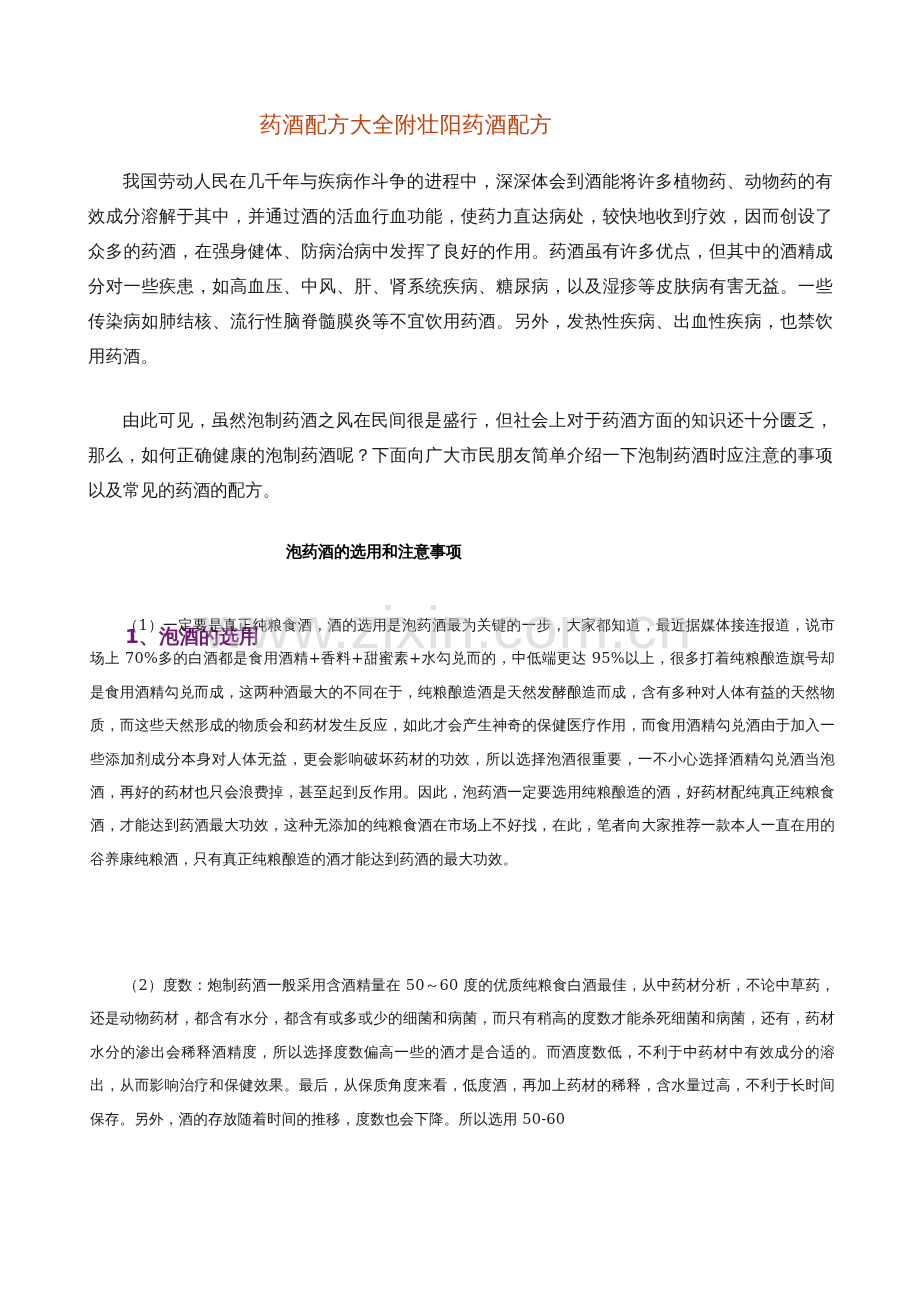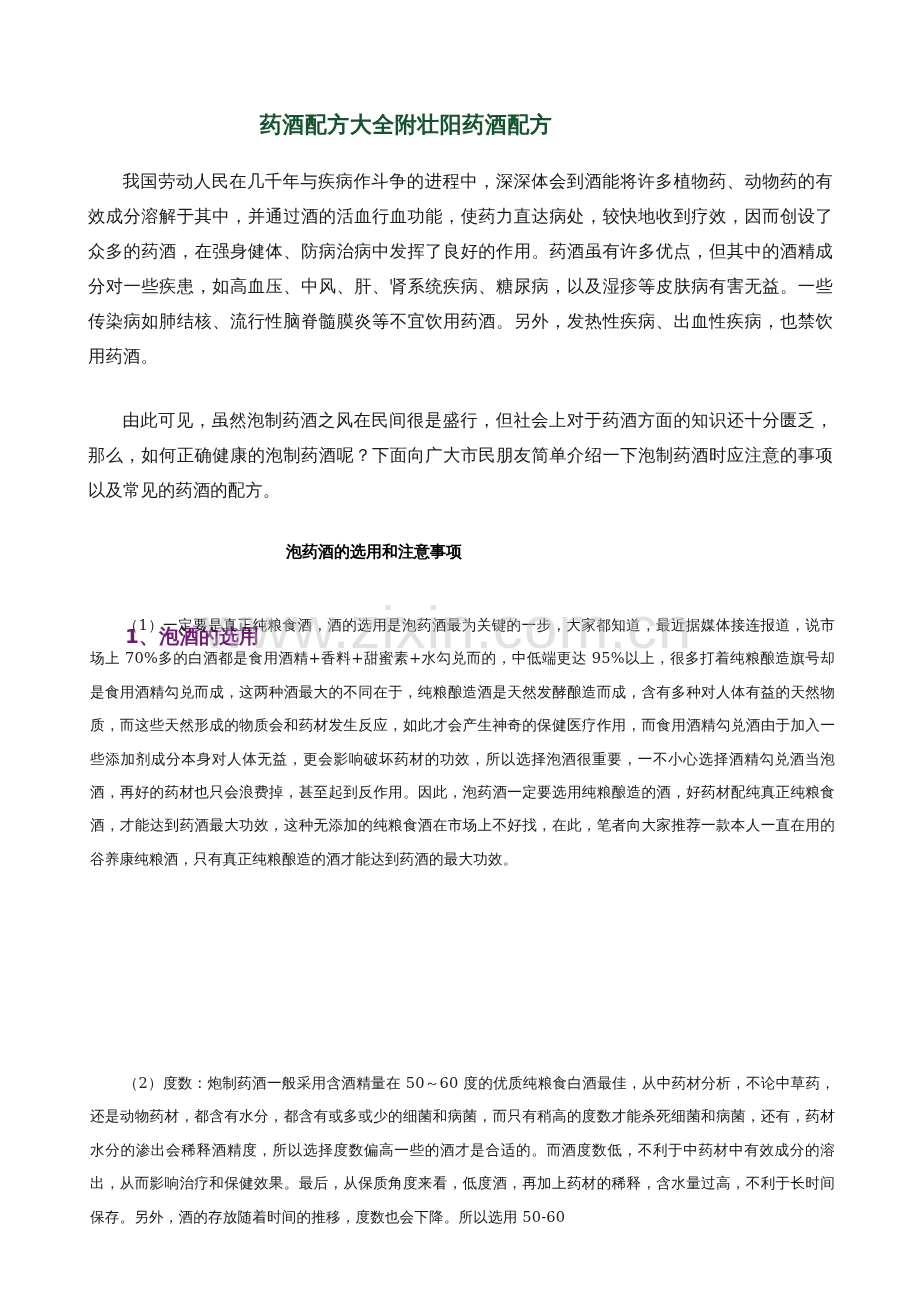--- a/index.html
+++ b/index.html
@@ -1,33 +1,33 @@
 <!DOCTYPE html>
 <html><head>
   <meta charset="utf-8">
   <style>
     html, body { margin: 0; padding: 0; background: #ffffff; }
     body { width: 920px; height: 1302px; position: relative; overflow: hidden;
            font-family: "DejaVu Serif", "Liberation Serif", serif; color: #1a1a1a; }
     .page { position: absolute; left: 0; top: 0; width: 920px; height: 1302px; }
     .title { position: absolute; top: 110px; left: 0; width: 812px; text-align: center;
-             font-family: "DejaVu Sans", "Liberation Sans", sans-serif; font-weight: bold;
-             font-size: 22px; line-height: 30px; letter-spacing: 0.5px; color: #14532d; }
+             font-family: "DejaVu Sans", "Liberation Sans", sans-serif; font-weight: normal;
+             font-size: 22px; line-height: 30px; letter-spacing: 0.5px; color: #c2410c; }
     .para-big { position: absolute; left: 88px; width: 745px; font-size: 17.3px; line-height: 35px;
                 text-align: justify; text-indent: 2em; margin: 0; letter-spacing: 0.2px; }
     .p1 { top: 164px; }
     .p2 { top: 403px; }
     .h2 { position: absolute; top: 540px; left: 286px; font-family: Liberation Mono, monospace;
           font-weight: bold; font-size: 16px; line-height: 26px; color: #000; }
     .h3 { position: absolute; top: 623px; left: 125px; font-family: "DejaVu Sans", "Liberation Sans", sans-serif;
           font-weight: bold; font-size: 20px; line-height: 26px; color: #701a75; }
     .para-small { position: absolute; left: 88px; width: 745px; font-size: 14.6px; line-height: 33.4px;
                   text-align: justify; text-indent: 2.3em; margin: 2px; letter-spacing: 0.15px; }
     .s1 { top: 606px; }
-    .s2 { top: 1064px; }
+    .s2 { top: 966px; }
     .watermark { position: absolute; top: 596px; left: 203px; font-family: "Liberation Sans", sans-serif;
                  font-size: 60px; line-height: 64px; color: rgba(190,190,190,0.45); letter-spacing: 1px;
                  pointer-events: none; white-space: nowrap; }
   </style>
 </head>
 <body>
 
 <div class="page">
   <div class="title">药酒配方大全附壮阳药酒配方</div>
 

